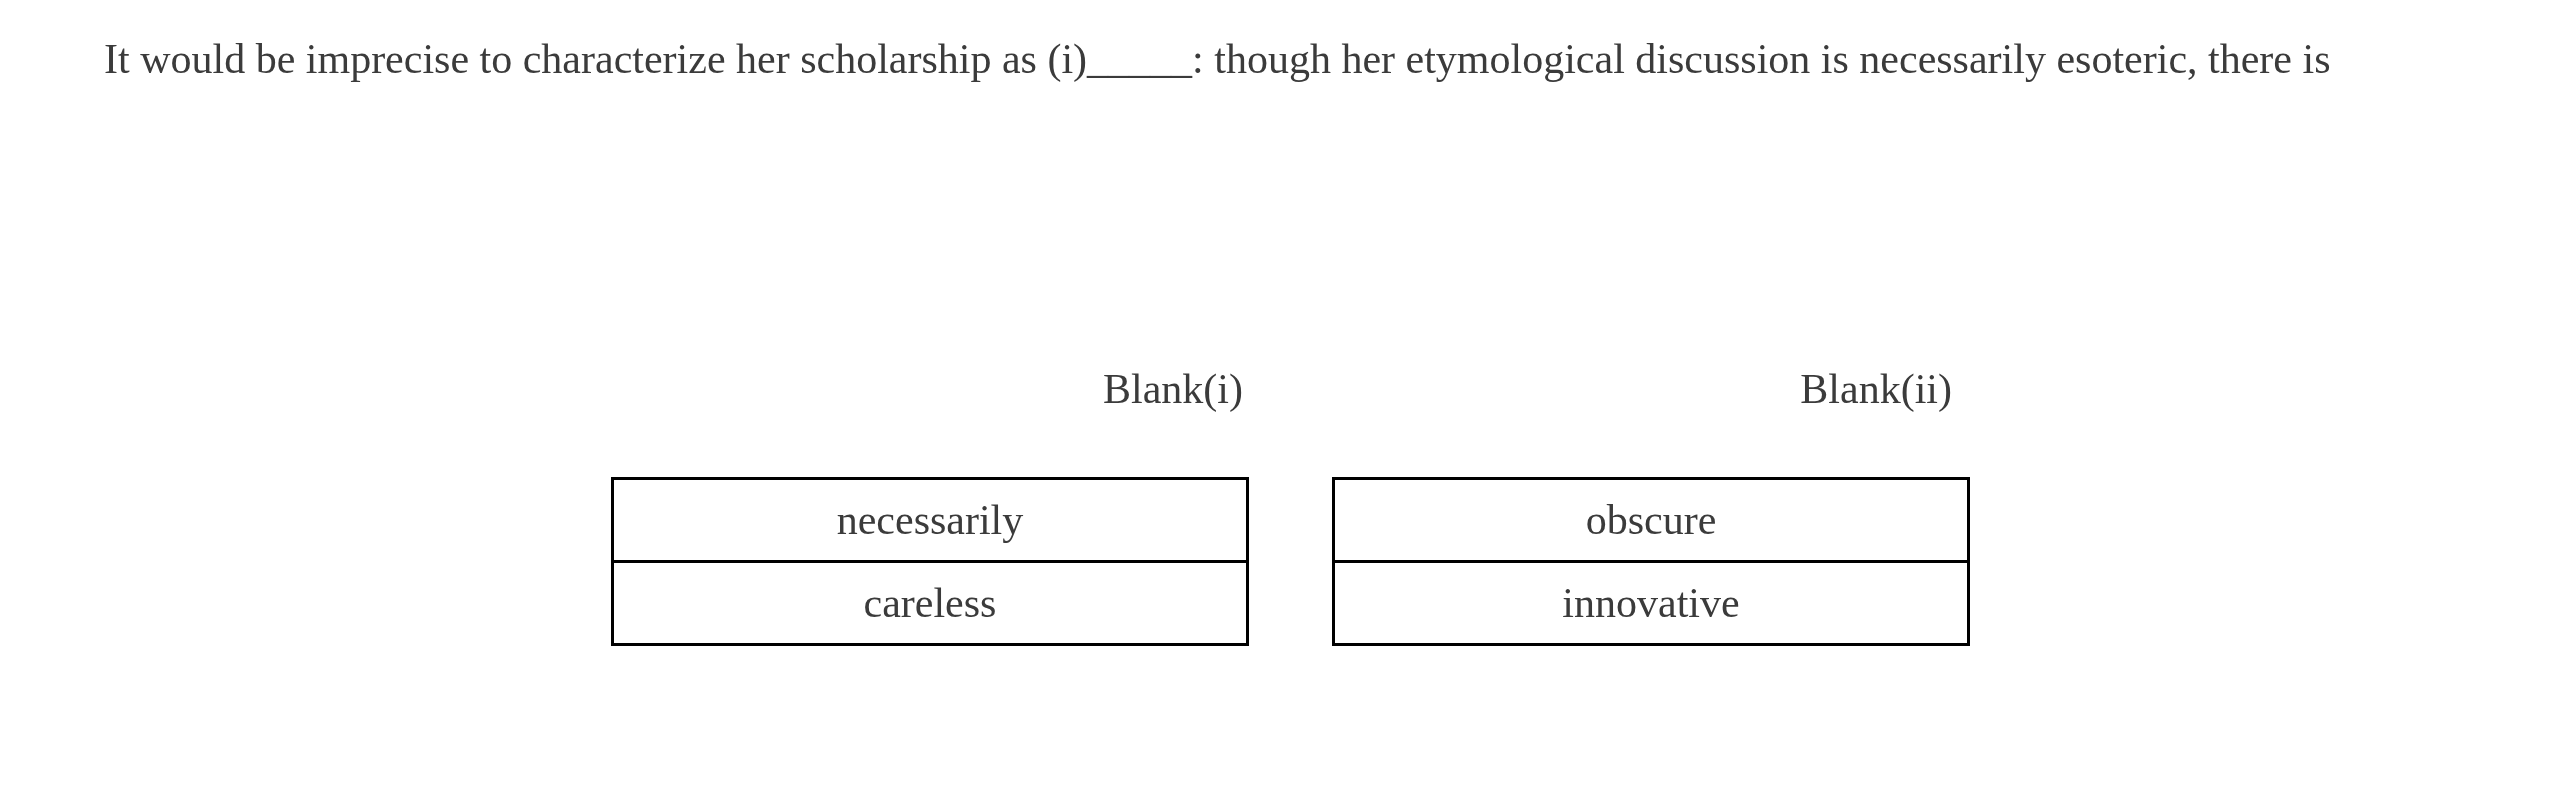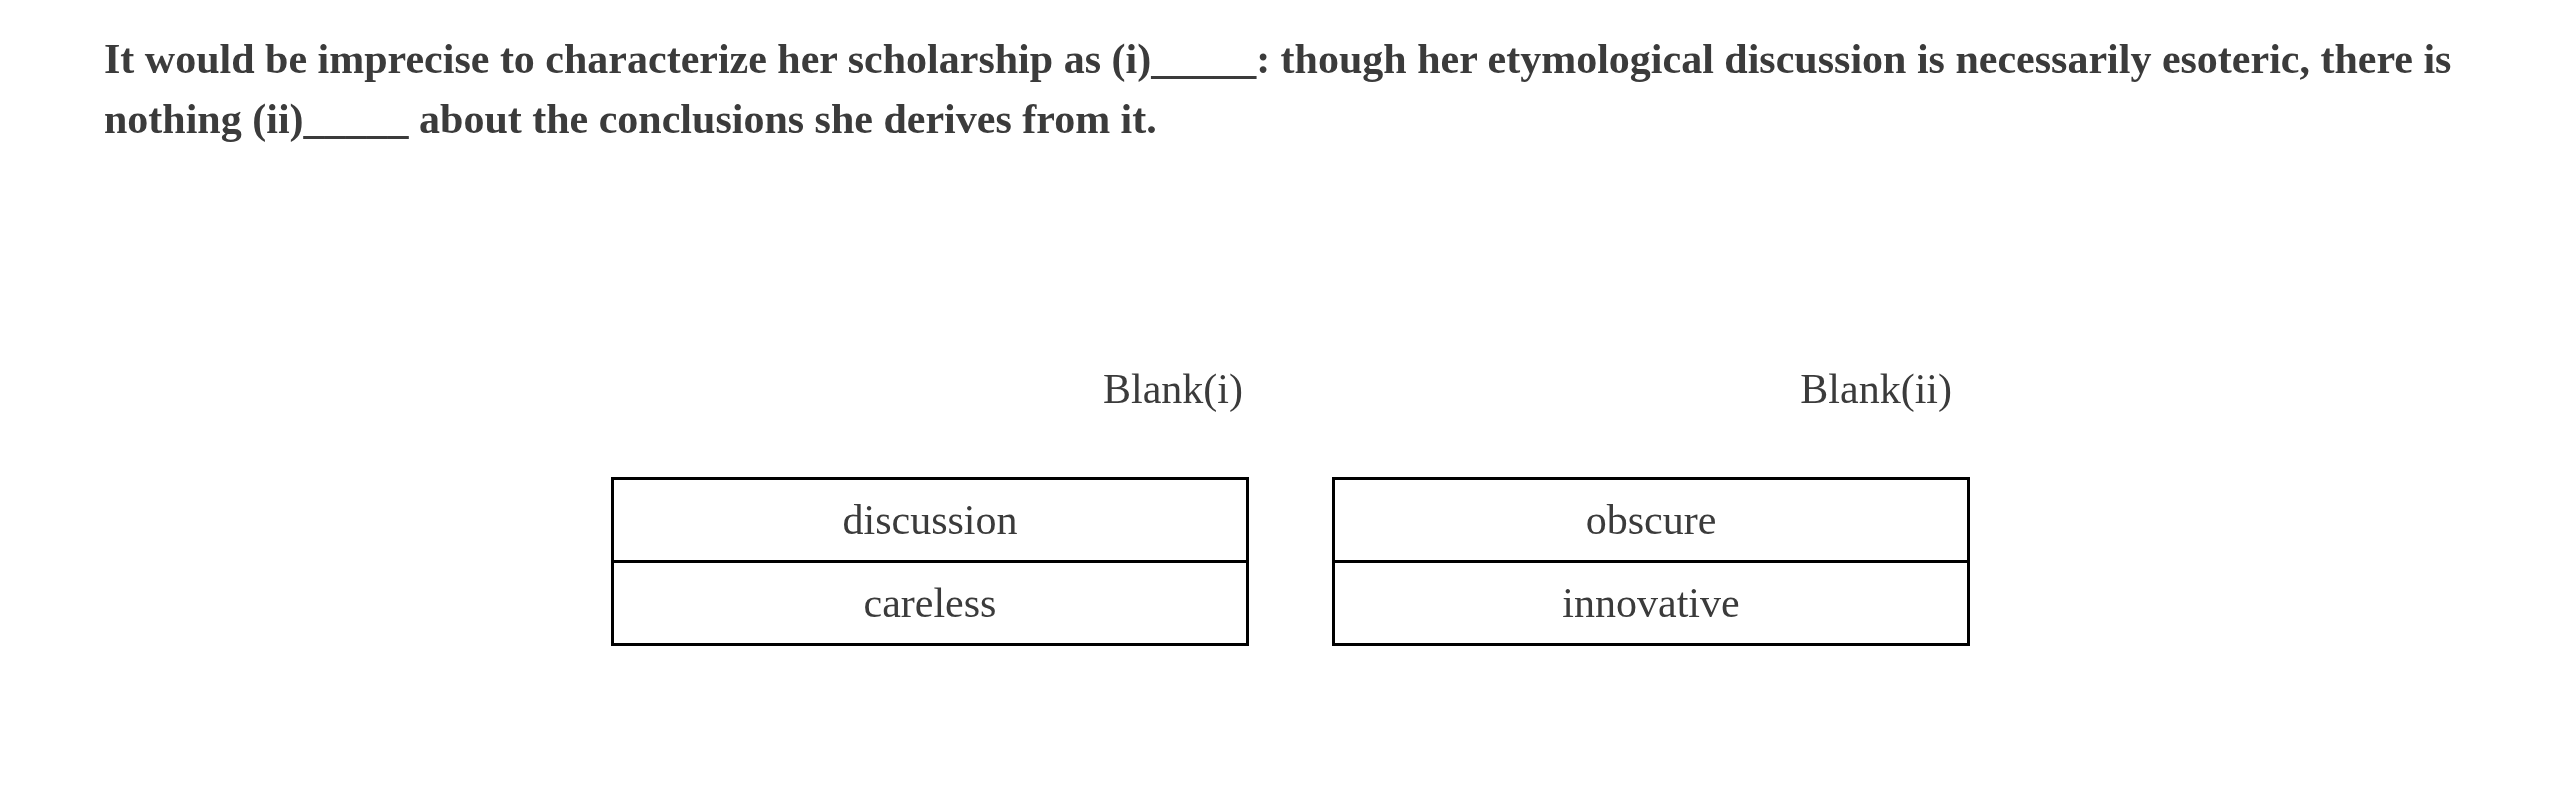--- a/index.html
+++ b/index.html
@@ -17,21 +17,20 @@
   }
   .passage {
     position: absolute;
     left: 104px;
     top: 29px;
     font-size: 42px;
     line-height: 60px;
   }
   .passage-line {
     white-space: nowrap;
-    font-weight: bold;
   }
   .col-header {
     position: absolute;
     top: 359px;
     width: 632px;
     font-size: 42px;
     line-height: 60px;
     text-align: right;
   }
   #header-blank-i  { left: 611px; }
@@ -57,29 +56,28 @@
   }
   .option-row:last-child {
     border-bottom: none;
   }
 </style>
 </head>
 <body>
 
 <div class="passage">
   <div class="passage-line">It would be imprecise to characterize her scholarship as (i)_____: though her etymological discussion is necessarily esoteric, there is</div>
-  <div class="passage-line">nothing (ii)_____ about the conclusions she derives from it.</div>
 </div>
 
 <div class="col-header" id="header-blank-i">Blank(i)</div>
 
 <div class="col-header" id="header-blank-ii">Blank(ii)</div>
 
 <div class="options-table" id="table-blank-i">
-  <div class="option-row">discussion</div>
+  <div class="option-row">necessarily</div>
   <div class="option-row">careless</div>
 </div>
 
 <div class="options-table" id="table-blank-ii">
   <div class="option-row">obscure</div>
   <div class="option-row">innovative</div>
 </div>
 
 
 </body></html>

